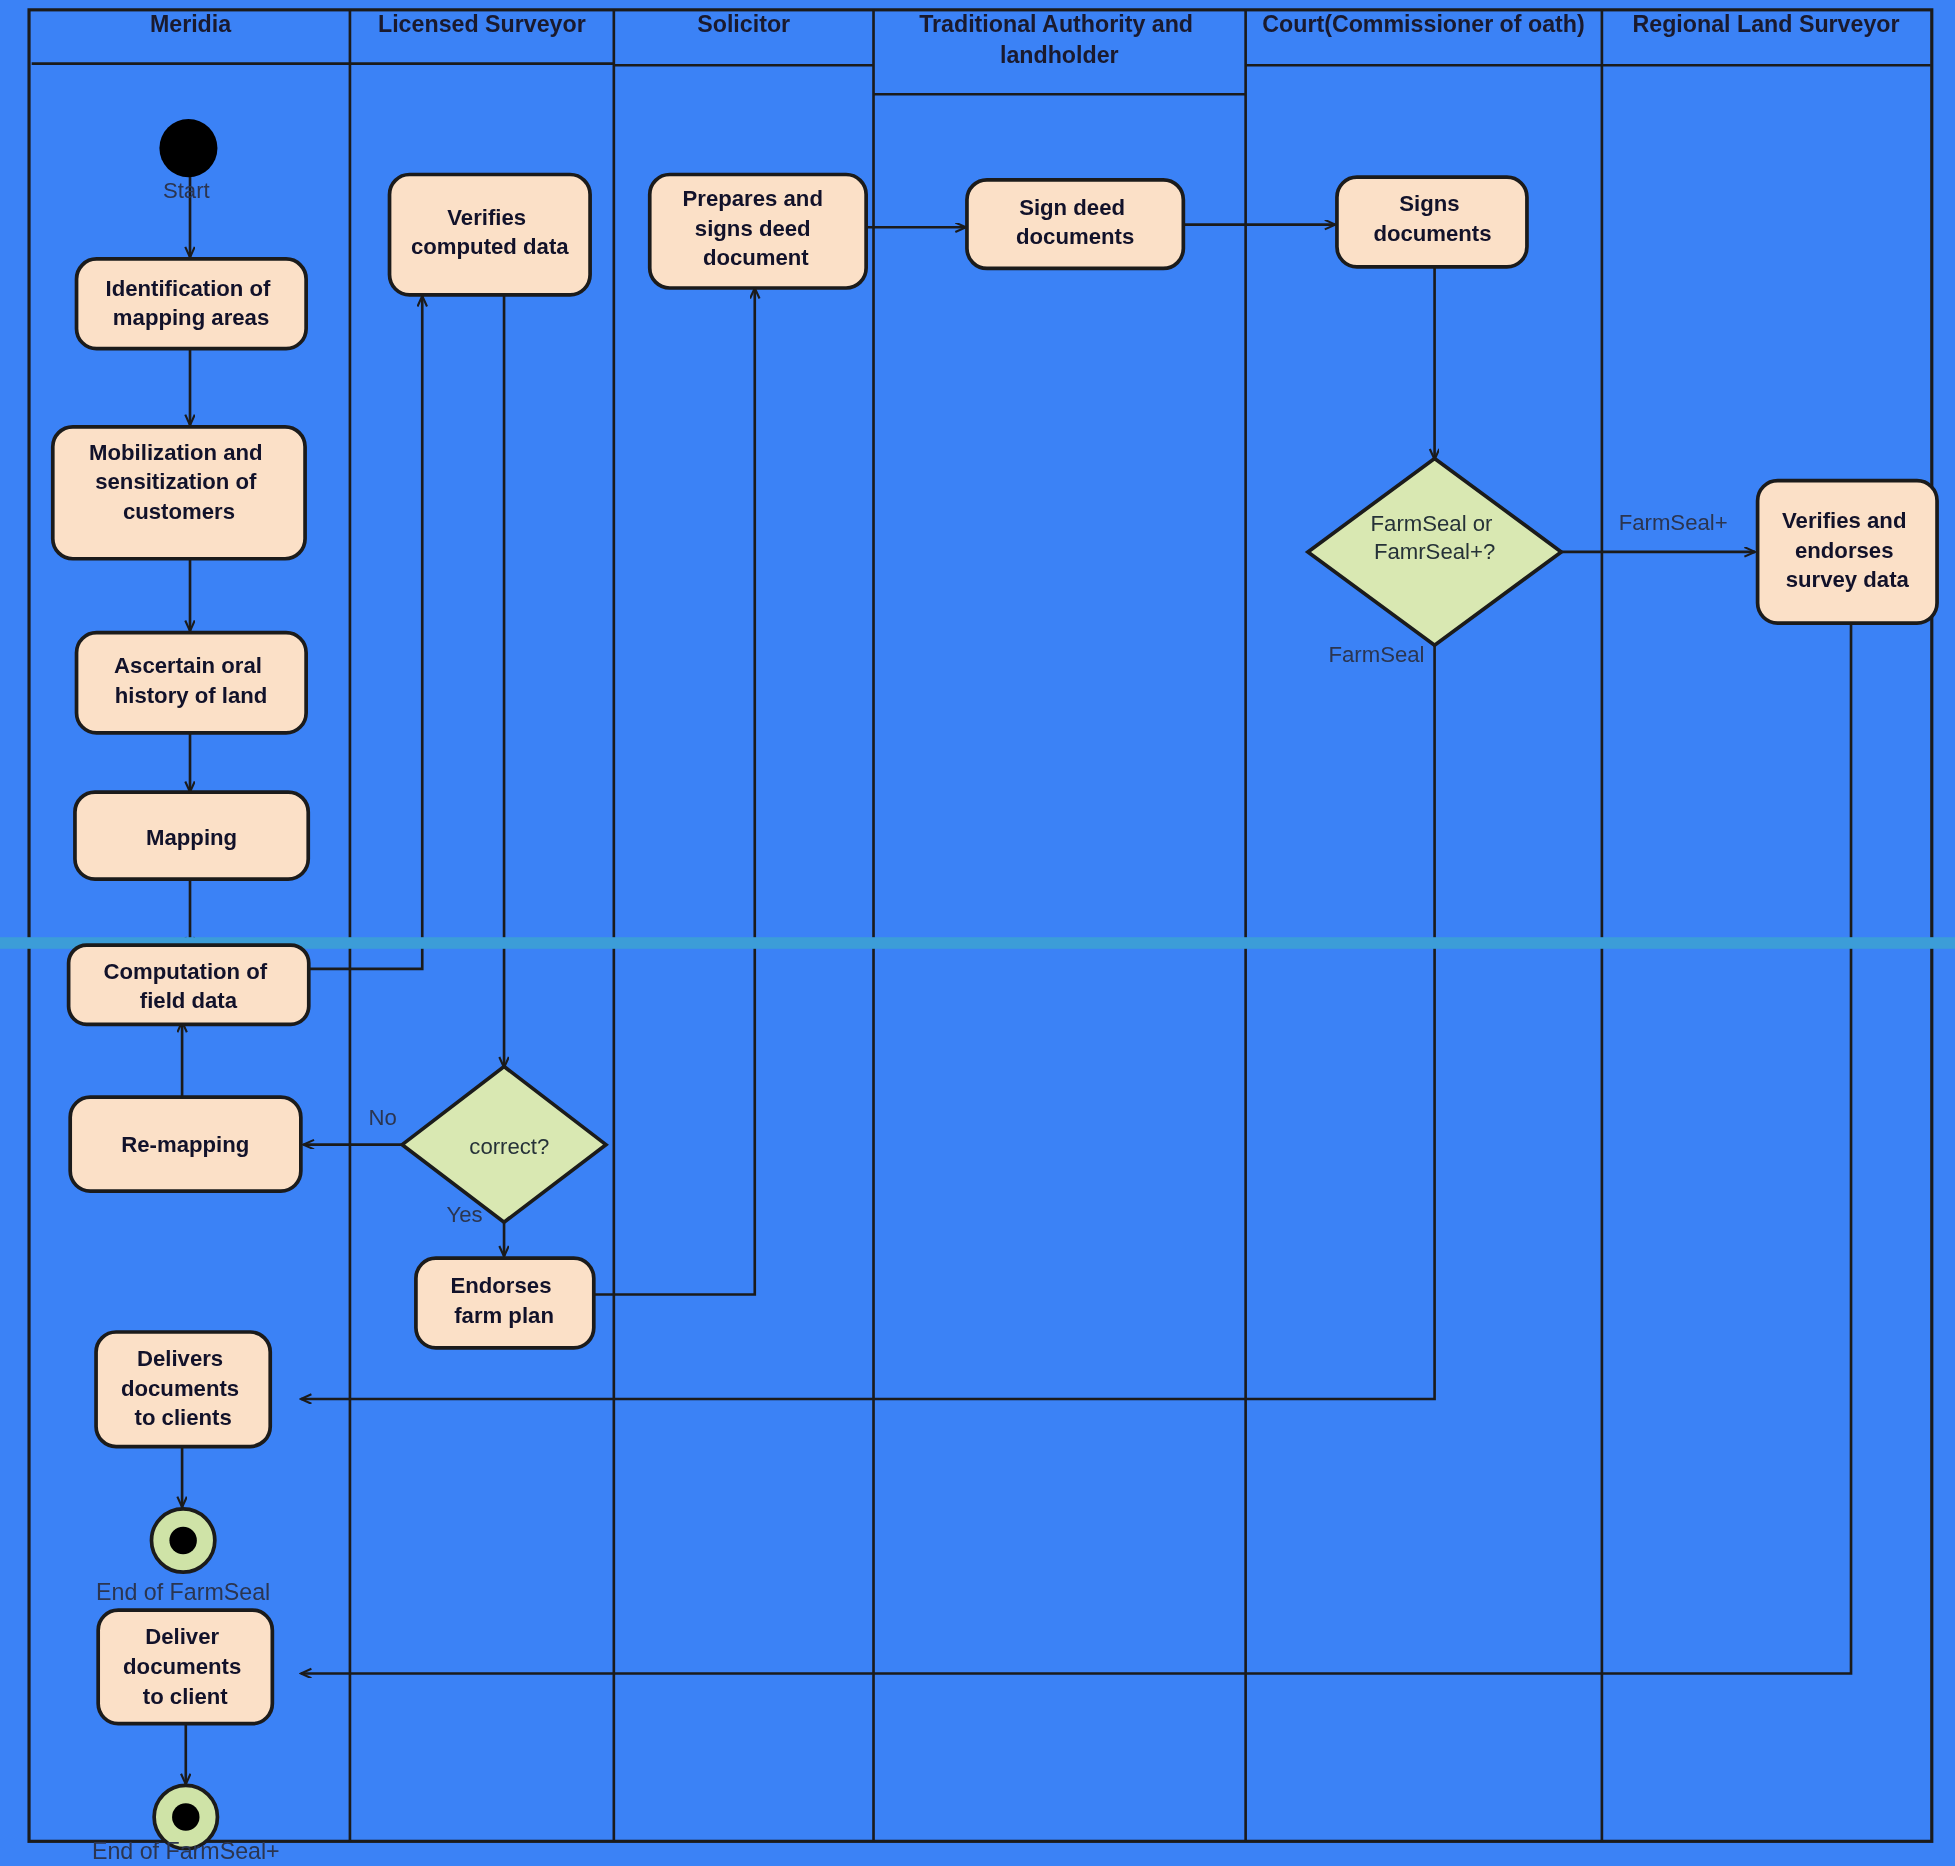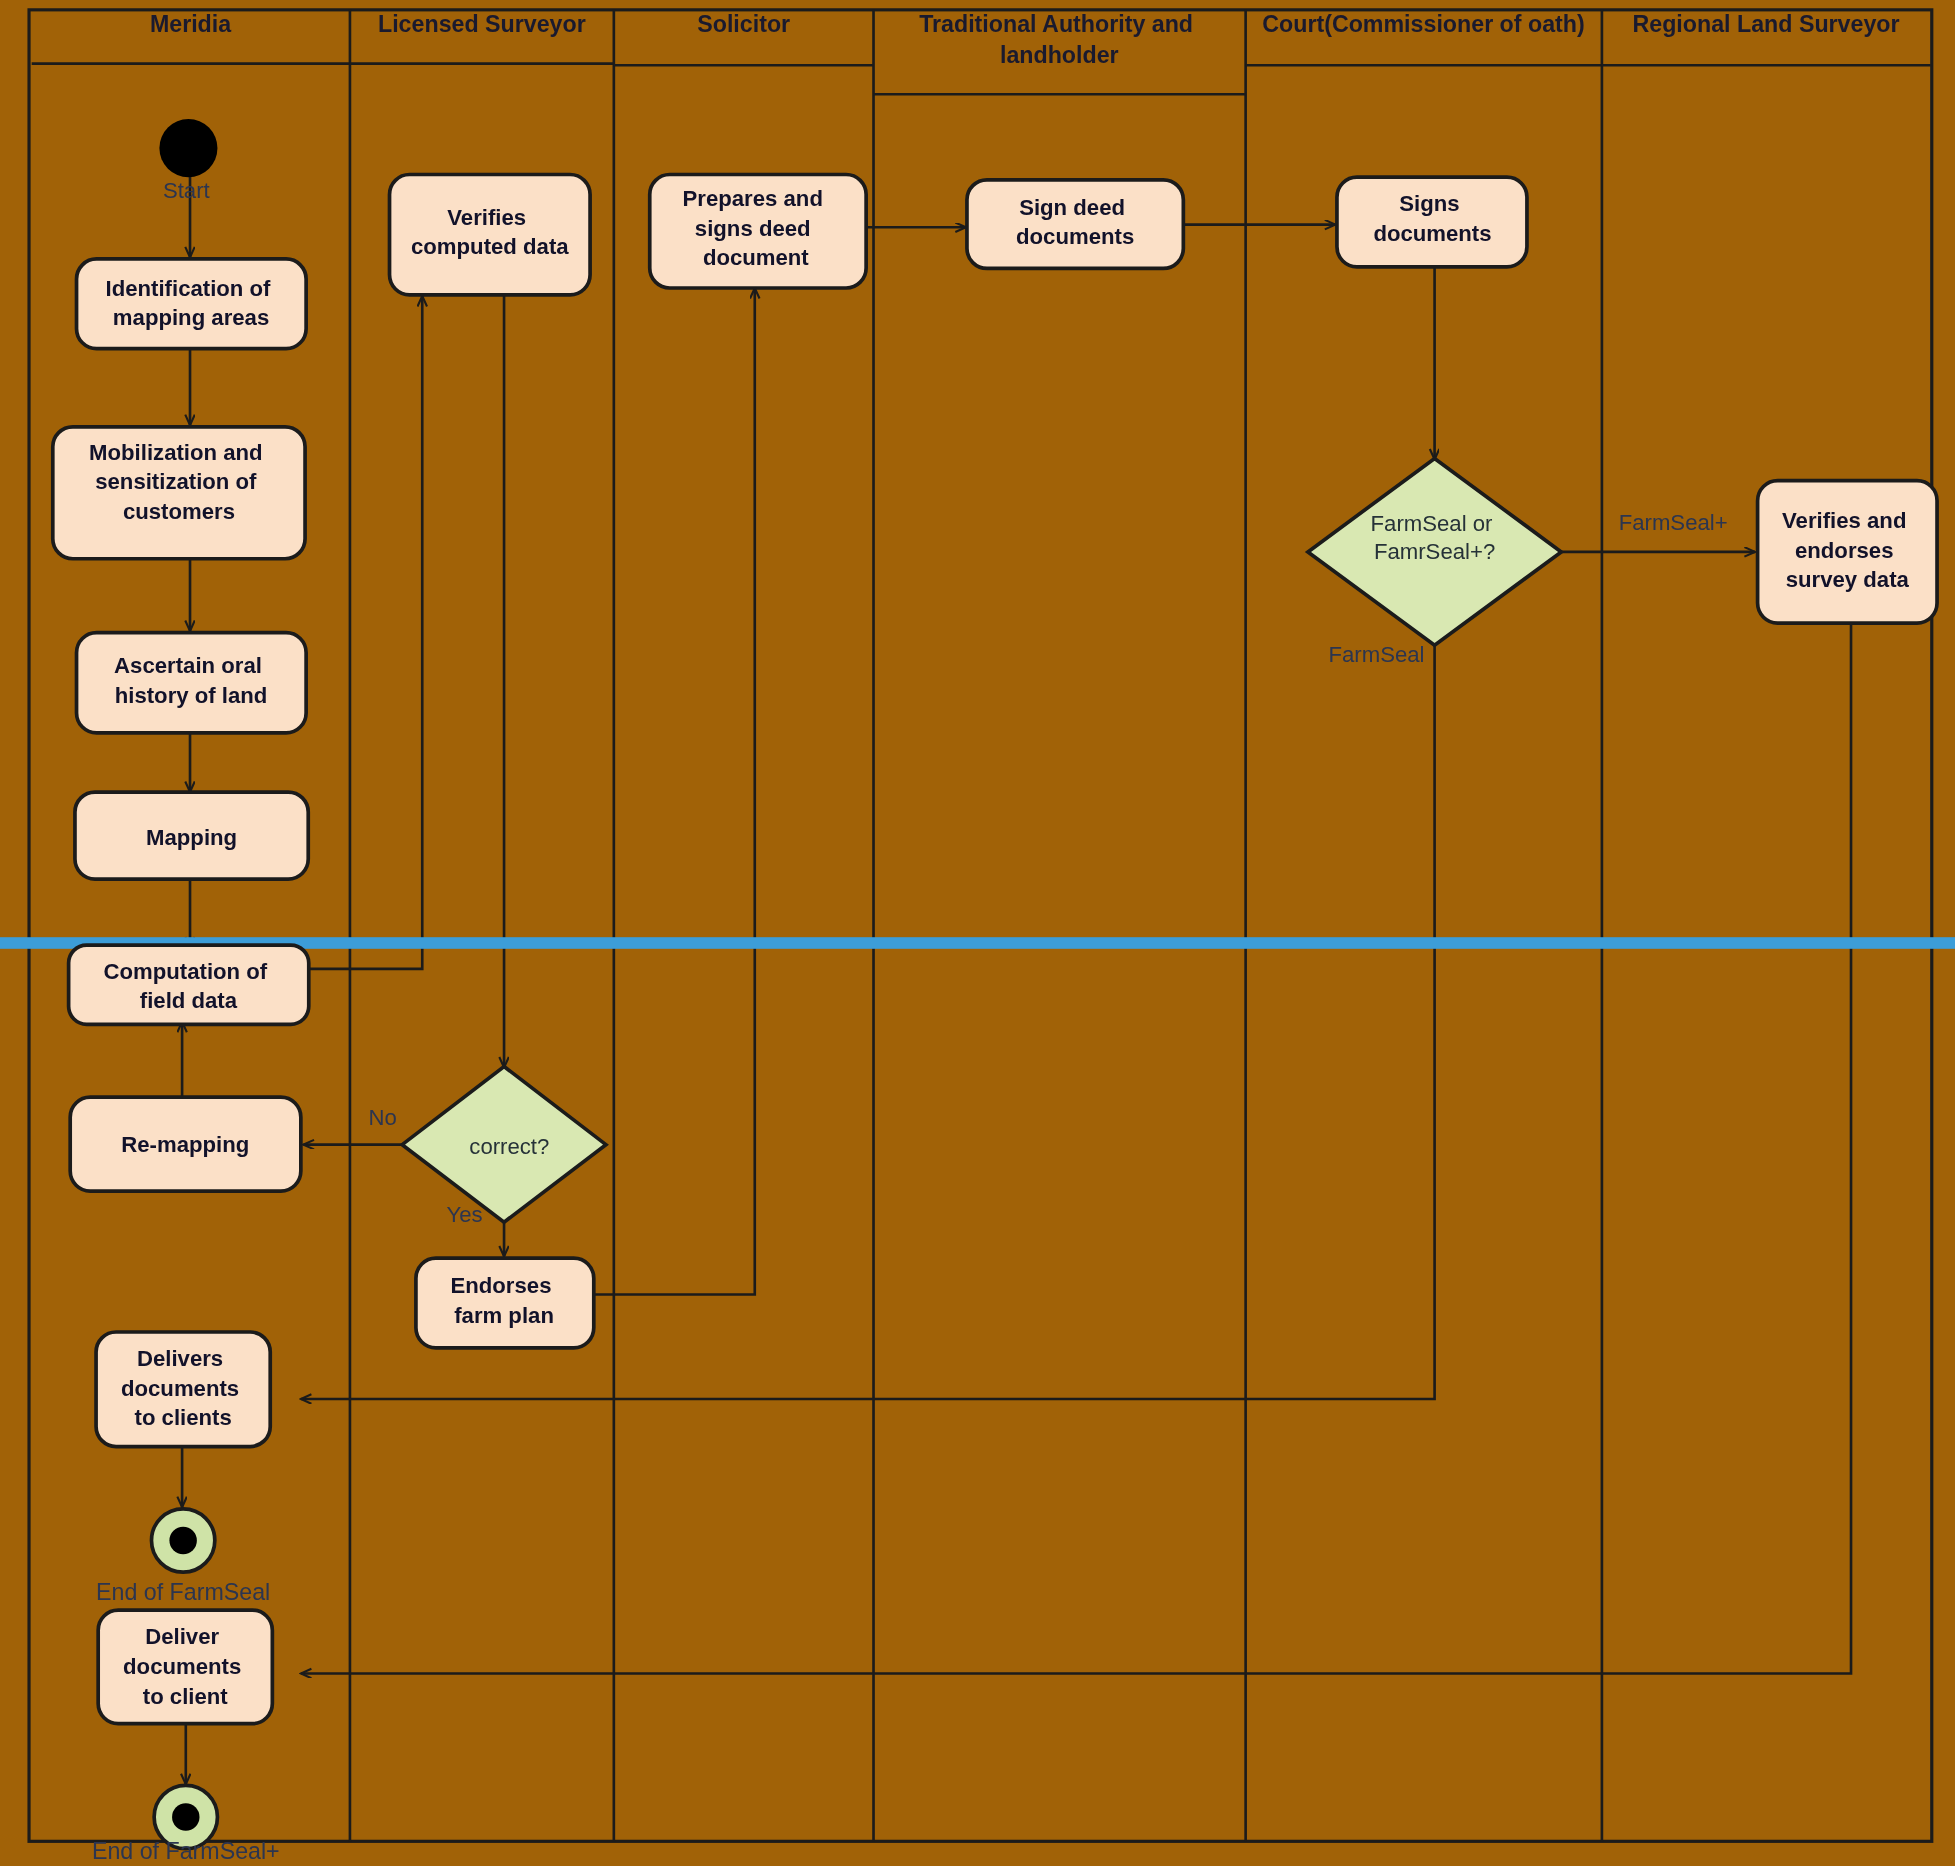--- a/index.html
+++ b/index.html
@@ -1,17 +1,17 @@
 <!DOCTYPE html>
 <html style="font-size:8.4px"><head>
 <meta charset="utf-8">
 <style>
   html,body{margin:0;padding:0;background:#ffffff;}
   body{font-family:"Liberation Sans", sans-serif;}
-  #canvas{position:relative;width:1955px;height:1867px;background:#a16207;overflow:hidden;}
+  #canvas{position:relative;width:1955px;height:1867px;background:#3b82f6;overflow:hidden;}
   svg#diagram{position:absolute;left:0;top:0;width:1955px;height:1867px;}
   .lane-title{font-family:"Liberation Sans", sans-serif;font-weight:bold;font-size:44px;fill:#1a1a2e;}
   .act-label{font-family:"Liberation Sans", sans-serif;font-weight:bold;font-size:42px;fill:#12122a;}
   .dec-label{font-family:"Liberation Sans", sans-serif;font-size:42px;fill:#263238;}
   .edge-label{font-family:"Liberation Sans", sans-serif;font-size:42px;fill:#2b3550;}
   .node-label{font-family:"Liberation Sans", sans-serif;font-size:44px;fill:#2b3550;}
   .activity-box{fill:#fbe0c7;stroke:#1b1b1b;stroke-width:7;}
   .decision-shape{fill:#d9e8b2;stroke:#1b1b1b;stroke-width:7;}
   .lane-line{stroke:#1b1b1b;stroke-width:5;fill:none;}
   .outer-frame{stroke:#1b1b1b;stroke-width:6;fill:none;}

